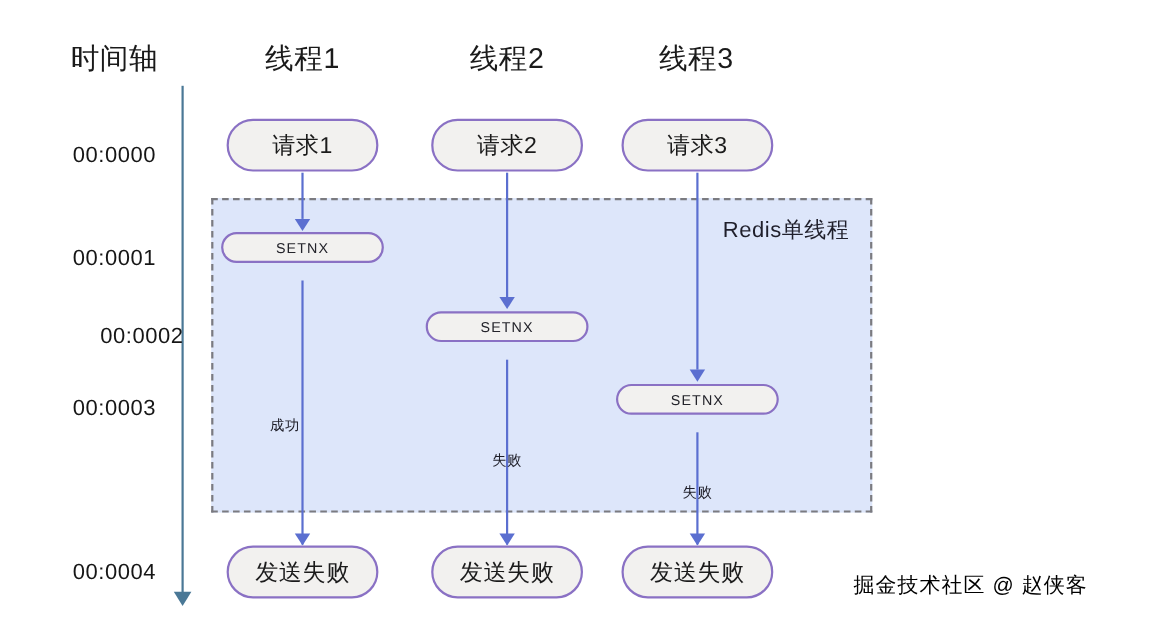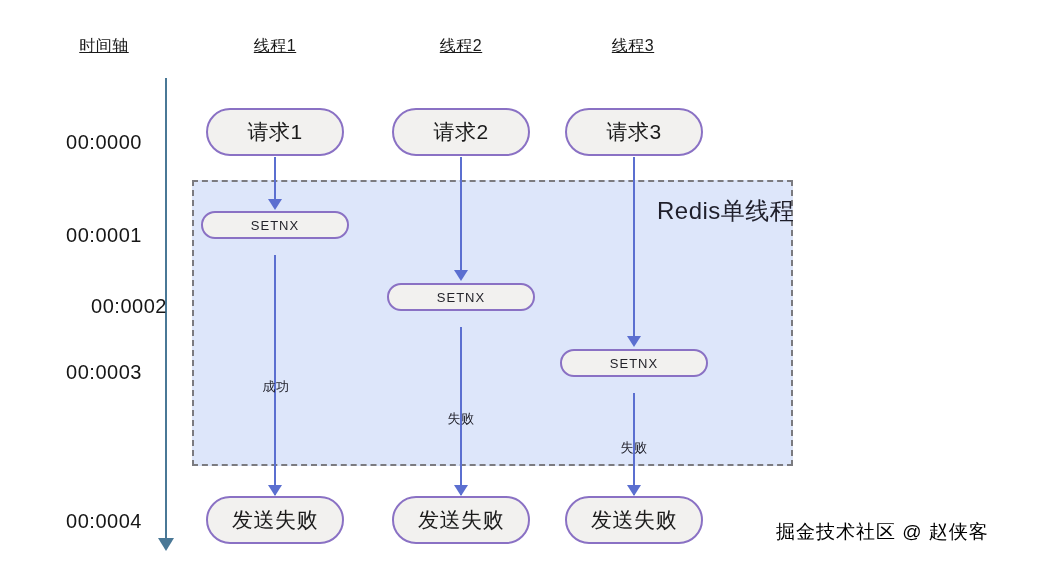--- a/index.html
+++ b/index.html
@@ -12,26 +12,25 @@
     width: 1057px;
     height: 571px;
     background: #ffffff;
     font-family: "Liberation Sans", "DejaVu Sans", sans-serif;
     overflow: hidden;
   }
 
   
   .col-header {
     position: absolute;
-    font-size: 16px;
+    font-size: 26px;
     color: #1a1a1a;
     white-space: nowrap;
     transform: translateX(-50%);
     letter-spacing: 0.5px;
-    text-decoration: underline;
   }
 
   
   .time-label {
     position: absolute;
     font-size: 20px;
     color: #161616;
     white-space: nowrap;
     transform: translate(-50%, -50%);
     letter-spacing: 0.5px;
@@ -63,21 +62,21 @@
     width: 601px;
     height: 286px;
     background: #dde6fa;
     border: 2px dashed #7b7b80;
     box-sizing: border-box;
   }
   #redis-region-label {
     position: absolute;
     left: 657px;
     top: 195px;
-    font-size: 24px;
+    font-size: 20px;
     color: #1f1f2b;
     white-space: nowrap;
     letter-spacing: 0.5px;
   }
 
   
   .node {
     position: absolute;
     box-sizing: border-box;
     background: #f2f1ef;
@@ -160,21 +159,21 @@
   <div class="time-label" style="left:104px; top:521px;">00:0004</div>
 
   <div id="redis-region"></div>
   <div id="redis-region-label">Redis单线程</div>
 
   <div class="conn" style="left:275px; top:157px; height:42px;"></div>
   <div class="arrowhead" style="left:275px; top:199px;"></div>
 
   <div class="conn" style="left:275px; top:255px; height:240px;"></div>
   <div class="arrowhead" style="left:275px; top:485px;"></div>
-  <div class="edge-label" style="left:276px; top:387px;">成功</div>
+  <div class="edge-label" style="left:259px; top:387px;">成功</div>
 
   <div class="conn" style="left:461px; top:157px; height:113px;"></div>
   <div class="arrowhead" style="left:461px; top:270px;"></div>
 
   <div class="conn" style="left:461px; top:327px; height:168px;"></div>
   <div class="arrowhead" style="left:461px; top:485px;"></div>
   <div class="edge-label" style="left:461px; top:419px;">失败</div>
 
   <div class="conn" style="left:634px; top:157px; height:179px;"></div>
   <div class="arrowhead" style="left:634px; top:336px;"></div>

